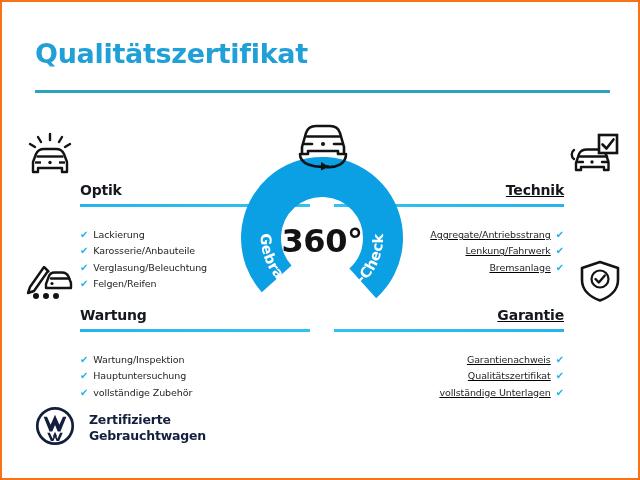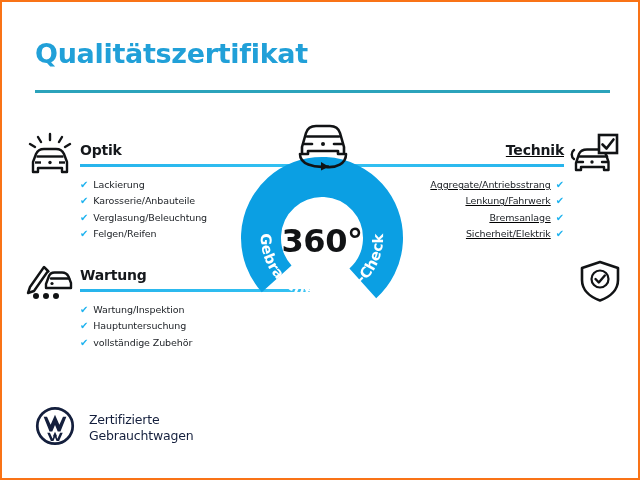--- a/index.html
+++ b/index.html
@@ -46,31 +46,32 @@
   .sec-technik { top: 140px; }
   .sec-garantie{ top: 265px; }
 
   .sec-head {
     font-size: 14px;
     font-weight: bold;
     color: #15181c;
     letter-spacing: -0.2px;
     line-height: 17px;
     white-space: nowrap;
+    margin-top: 40px;
   }
   .sec-rule {
     margin-top: 5px;
     height: 3px;
     background: linear-gradient(to right, #27b4ec, #33c1f2);
   }
   .col-right .sec-rule {
     background: linear-gradient(to left, #27b4ec, #33c1f2);
   }
   .sec-list {
-    margin-top: 10px;
+    margin-top: 20px;
     list-style: none;
   }
   .sec-list li {
     font-size: 9.5px;
     color: #1b1f24;
     line-height: 16.4px;
     white-space: nowrap;
     letter-spacing: -0.1px;
   }
   .chk {
@@ -119,21 +120,21 @@
   
   .vw-wrap {
     position: absolute;
     left: 33px; top: 404px;
     display: flex;
     align-items: center;
     gap: 14px;
   }
   .vw-text {
     font-size: 12.5px;
-    font-weight: normal;
+    font-weight: bold;
     color: #141f3d;
     line-height: 16px;
     letter-spacing: -0.2px;
     white-space: nowrap;
   }
 </style>
 </head>
 <body>
 
 <div class="page">
@@ -211,32 +212,40 @@
     </svg>
   </div>
 
   <div class="col col-right sec-technik">
     <div class="sec-head">Technik</div>
     <div class="sec-rule"></div>
     <ul class="sec-list">
       <li><span>Aggregate/Antriebsstrang</span><span class="chk">✔</span></li>
       <li><span>Lenkung/Fahrwerk</span><span class="chk">✔</span></li>
       <li><span>Bremsanlage</span><span class="chk">✔</span></li>
-      <li><span>Sicherheit/Elektrik</span><span class="chk">✔</span></li>
     </ul>
   </div>
 
   <div class="sec-icon ico-garantie">
     <svg viewBox="0 0 52 44" width="52" height="44">
       <path d="M26 3 L44 9 L44 21 C44 31 36 38 26 41.5 C16 38 8 31 8 21 L8 9 Z" fill="none" stroke="#111315" stroke-width="2.6" stroke-linejoin="round"></path>
       <circle cx="26" cy="20" r="8.5" fill="none" stroke="#111315" stroke-width="2.2"></circle>
       <path d="M21.5 20 L24.8 23.5 L30.8 16.5" fill="none" stroke="#111315" stroke-width="2.4" stroke-linecap="round" stroke-linejoin="round"></path>
     </svg>
   </div>
 
+  <div class="col col-right sec-garantie">
+    <div class="sec-head">Garantie</div>
+    <div class="sec-rule"></div>
+    <ul class="sec-list">
+      <li><span>Garantienachweis</span><span class="chk">✔</span></li>
+      <li><span>Qualitätszertifikat</span><span class="chk">✔</span></li>
+      <li><span>vollständige Unterlagen</span><span class="chk">✔</span></li>
+    </ul>
+  </div>
 
   <div class="badge">
     <svg viewBox="0 0 164 164" width="164" height="164">
       <defs>
         <path id="arcpath" d="M 21 82 A 61 61 0 0 0 143 82"></path>
       </defs>
 
       <circle cx="82" cy="82" r="61" fill="none" stroke="#0b9fe3" stroke-width="40" stroke-dasharray="287 96" transform="rotate(138 82 82)"></circle>
       <text font-family="DejaVu Sans, sans-serif" font-size="14.5" font-weight="bold" fill="#ffffff" letter-spacing="0.3">
         <textPath href="#arcpath" startOffset="50%" text-anchor="middle">Gebrauchtwagen-Check</textPath>

